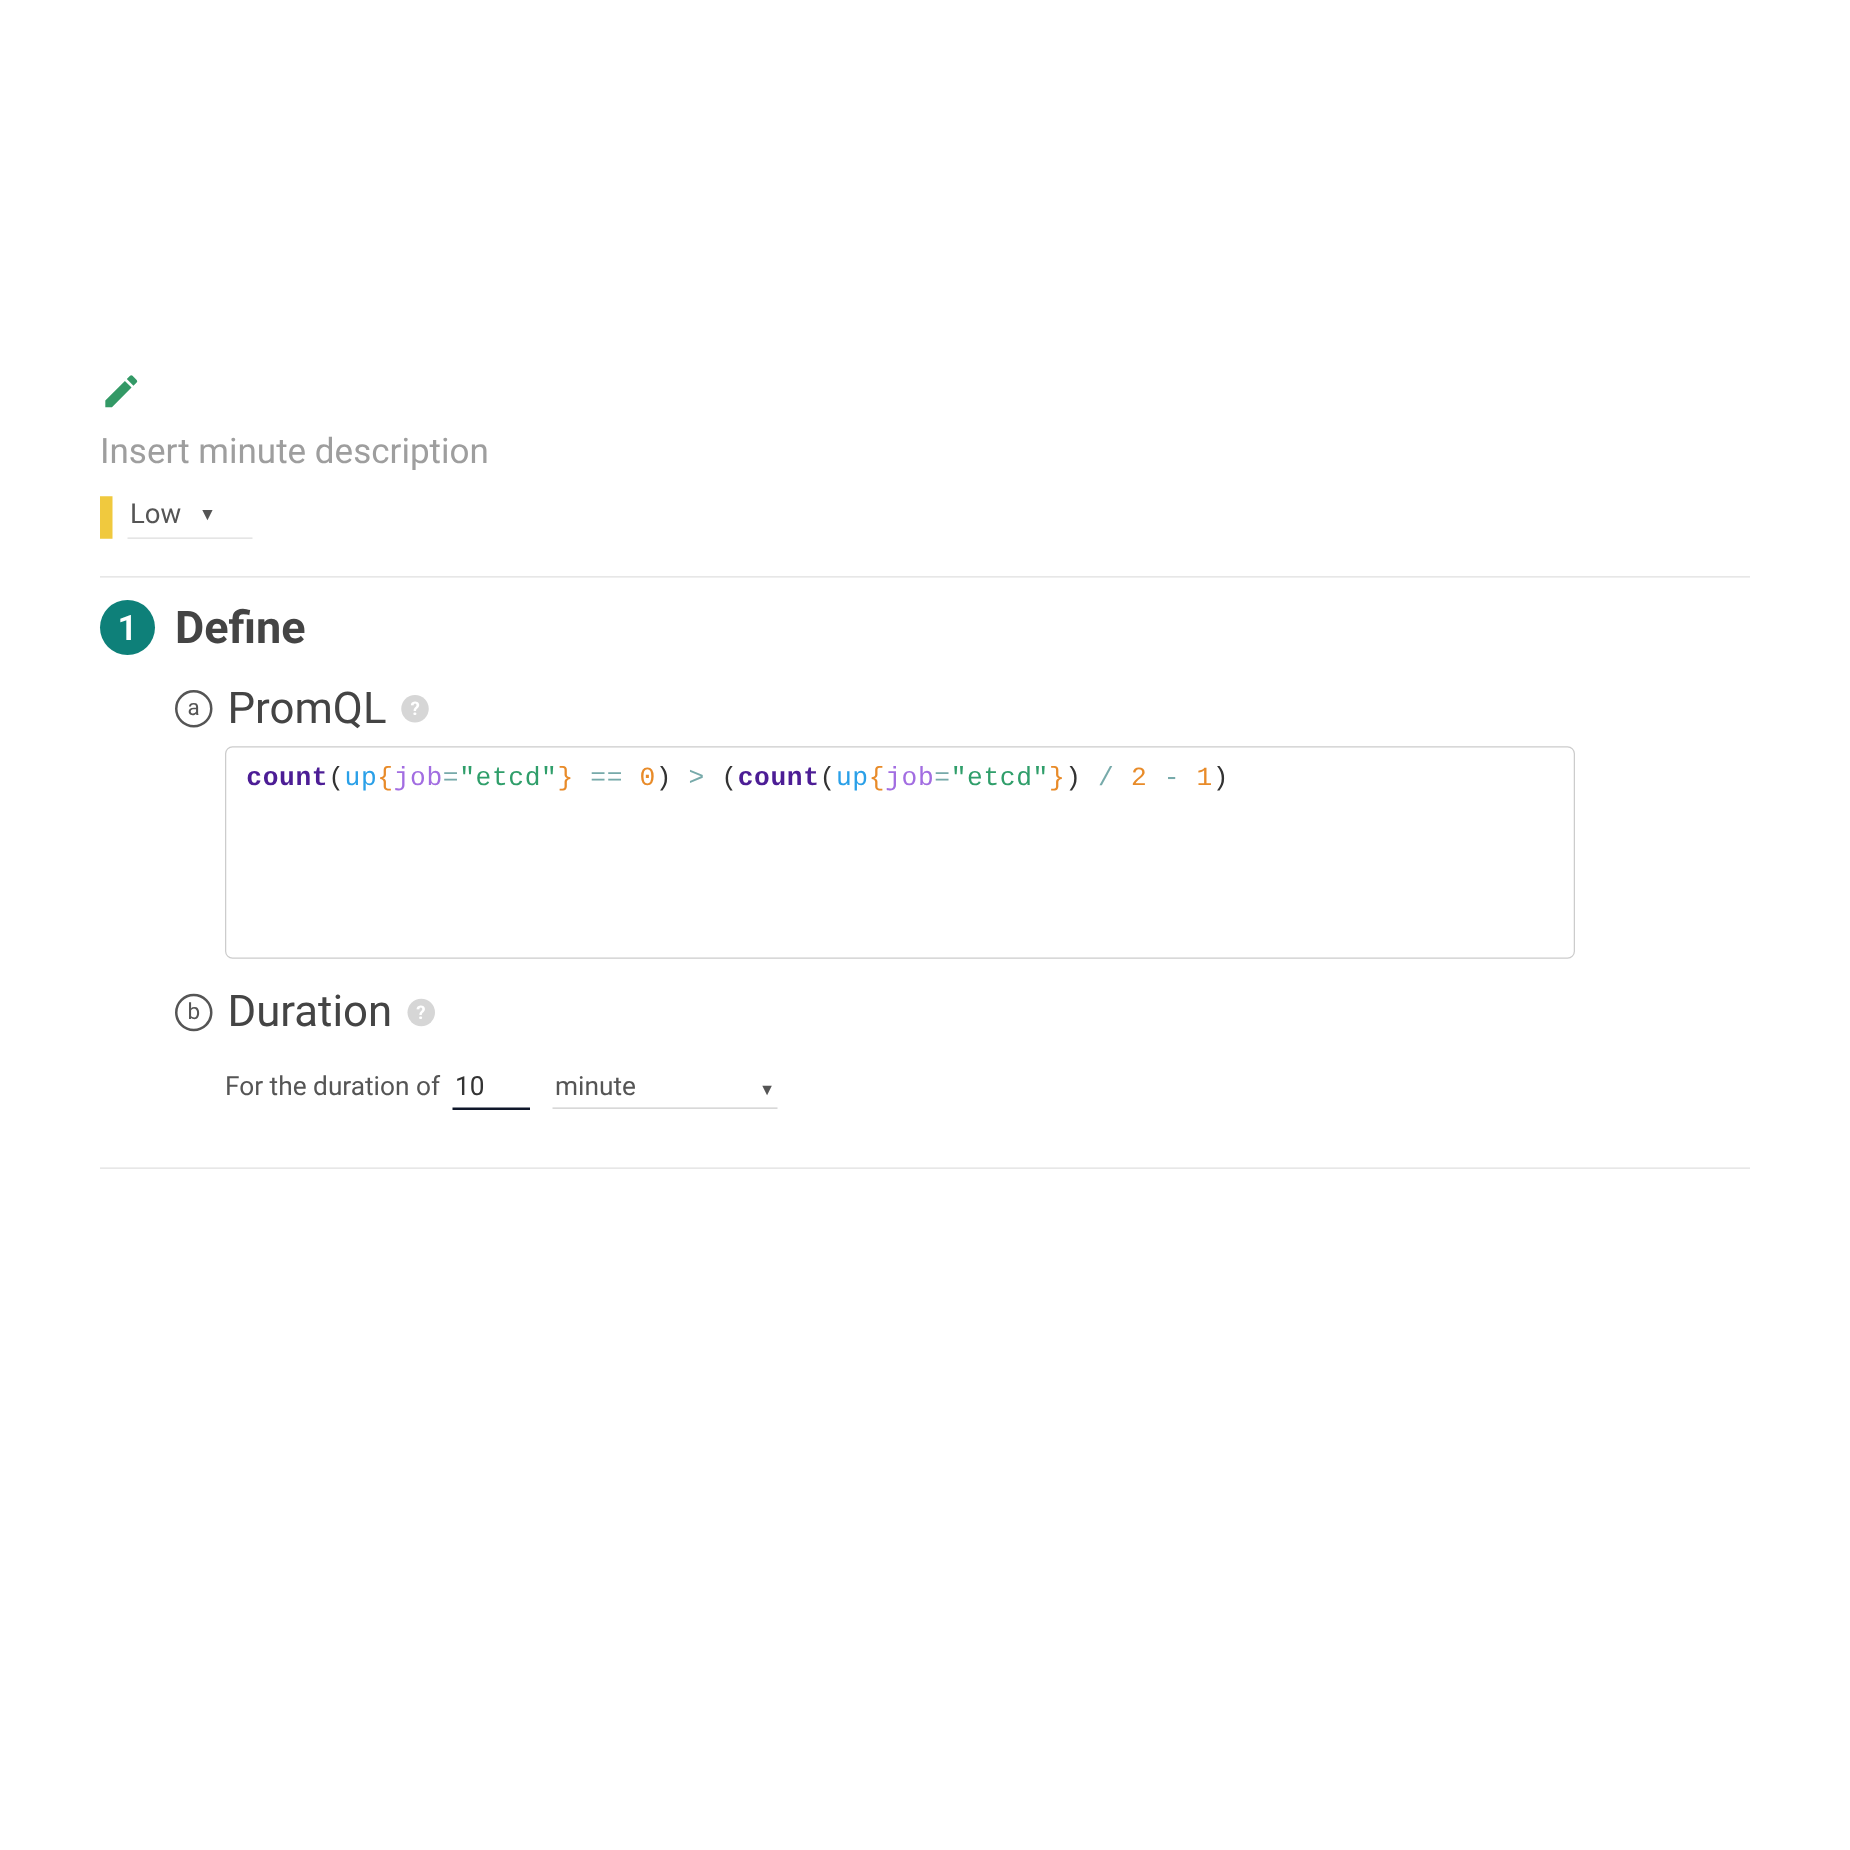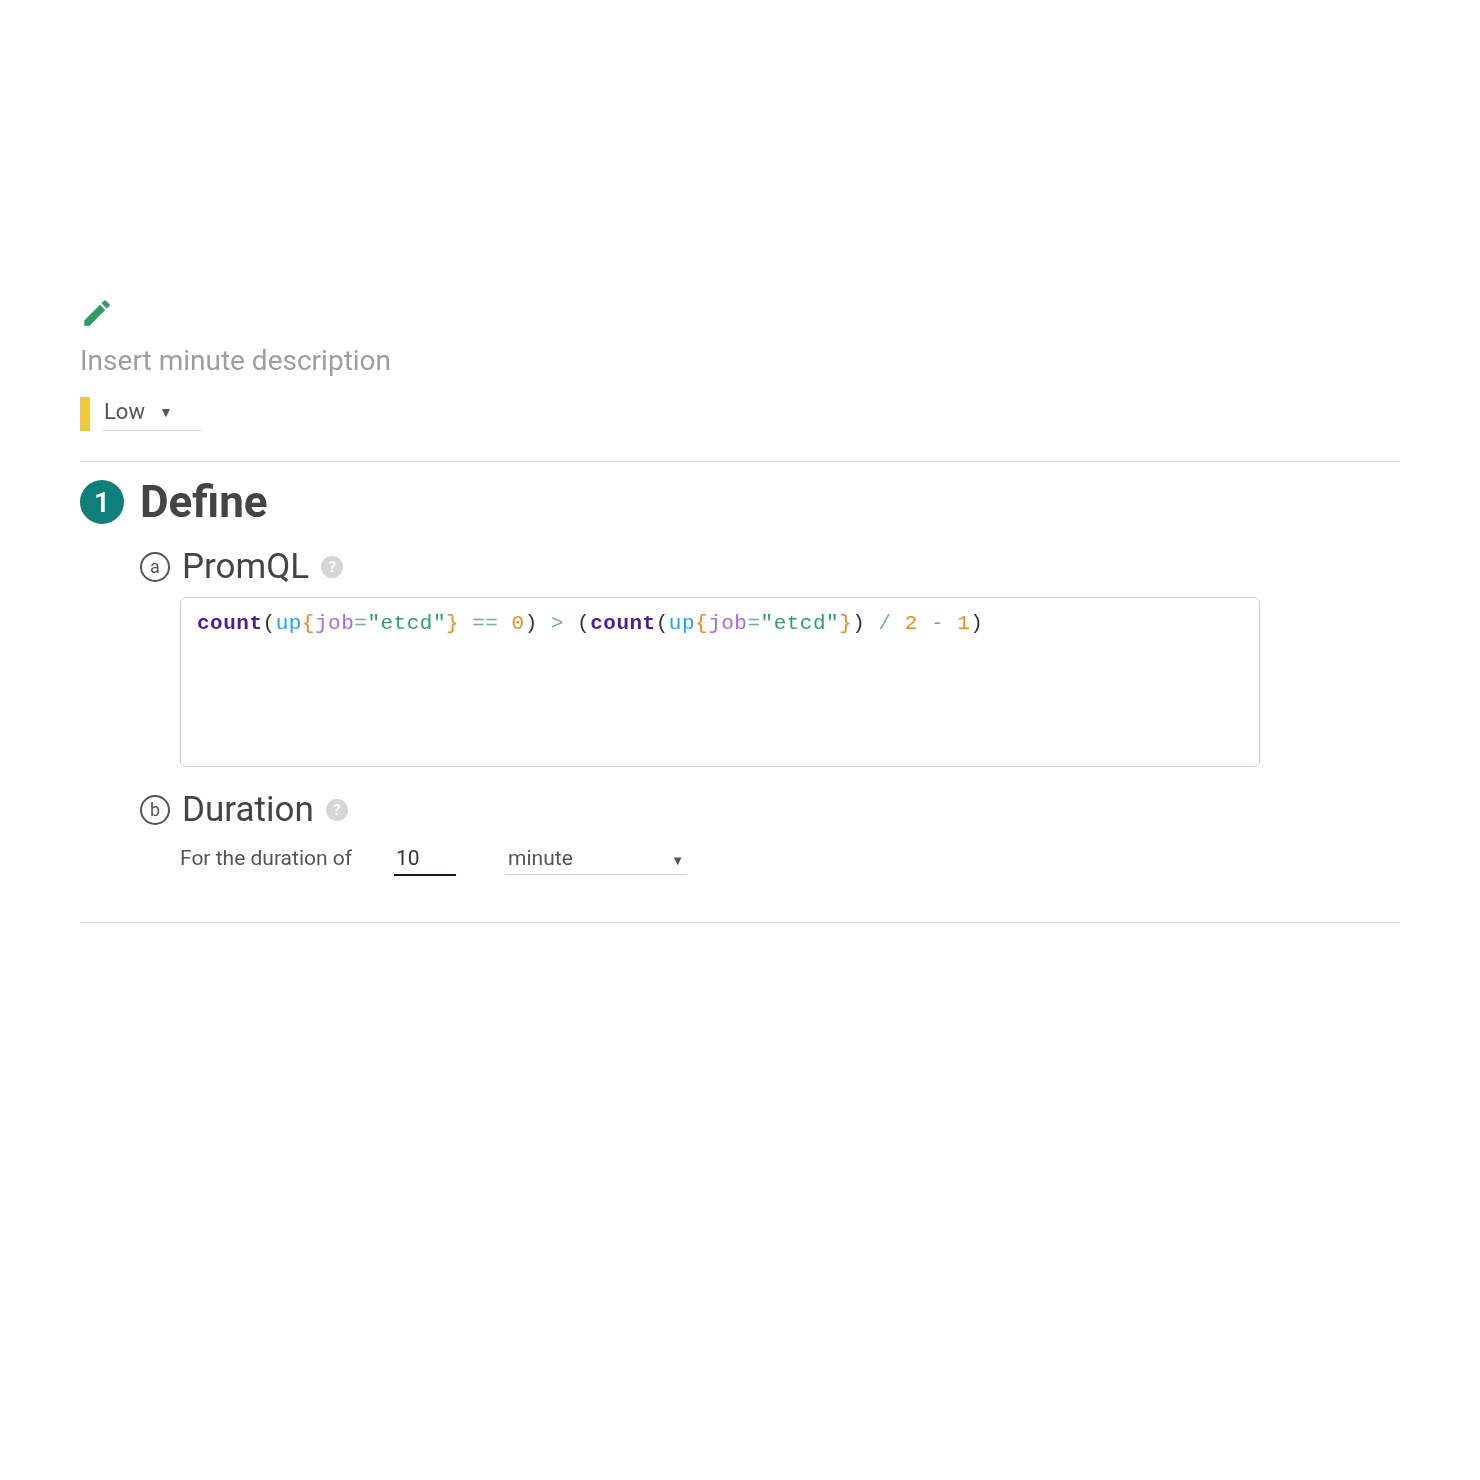--- a/index.html
+++ b/index.html
@@ -79,21 +79,21 @@
       background: #0e8079;
       color: #fff;
       font-size: 28px;
       font-weight: 600;
       display: flex;
       align-items: center;
       justify-content: center;
       flex-shrink: 0;
     }
     .section-title {
-      font-size: 44px;
+      font-size: 36px;
       font-weight: 700;
       color: #444;
       margin-left: 16px;
       line-height: 44px;
     }
     .subsection {
       margin-top: 22px;
       margin-left: 60px;
     }
     .sub-header {
@@ -143,21 +143,20 @@
       color: #333;
       background: #fff;
       width: 1080px;
       letter-spacing: 0.5px;
     }
     .duration-row {
       display: flex;
       align-items: baseline;
       margin-top: 12px;
       margin-left: 40px;
-      gap: 32px;
     }
     .dur-label {
       font-size: 21px;
       color: #555;
       margin-right: 10px;
     }
     .dur-input {
       font-size: 21px;
       color: #333;
       border: none;
@@ -173,20 +172,21 @@
       border-bottom: 1px solid #ccc;
       margin-left: 18px;
       padding: 4px 2px;
       width: 180px;
       justify-content: space-between;
       cursor: pointer;
     }
     .unit-label {
       font-size: 21px;
       color: #555;
+      margin-top: 12px;
     }
     .unit-caret {
       font-size: 13px;
       color: #555;
     }
     .bottom-divider {
       border: none;
       border-top: 1px solid #e0e0e0;
       margin-top: 46px;
     }

